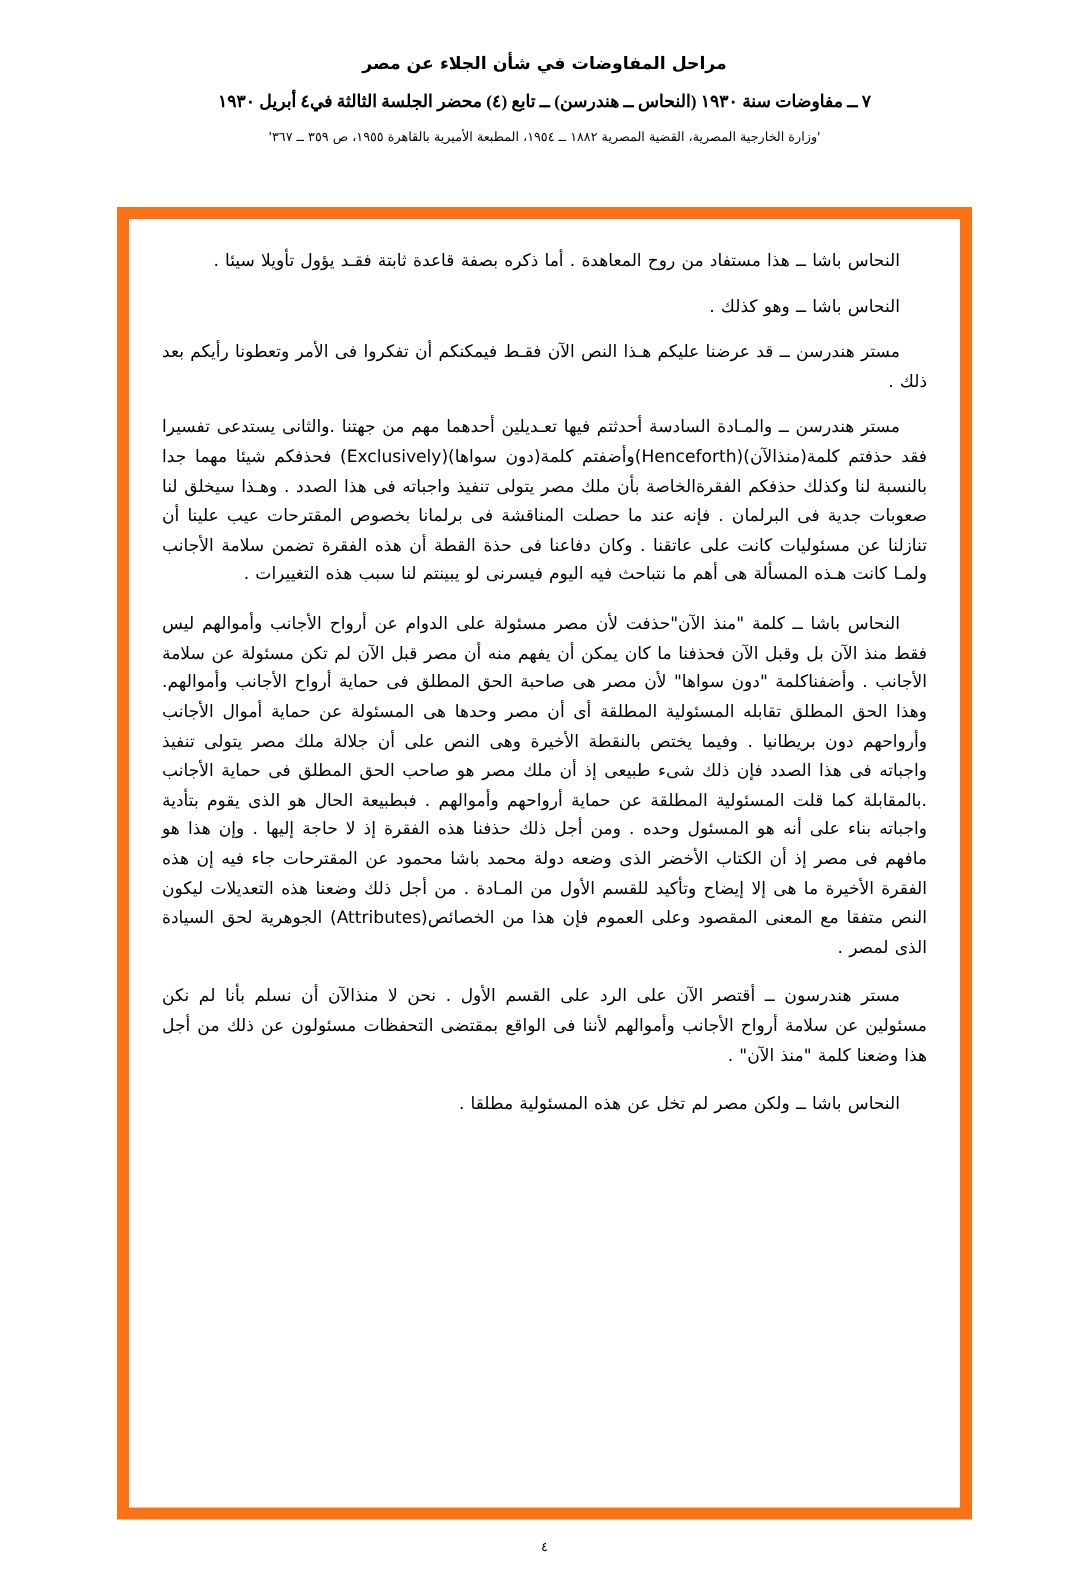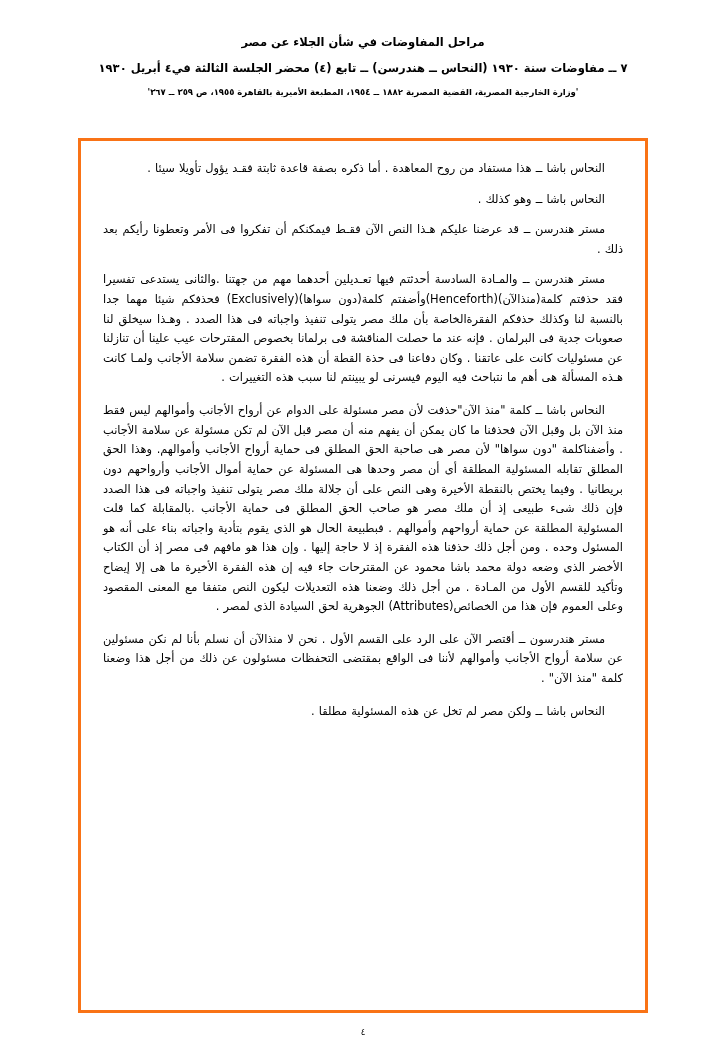--- a/index.html
+++ b/index.html
@@ -28,36 +28,37 @@
     letter-spacing: 0;
     line-height: 1.5;
     margin-bottom: 9px;
   }
   .header .subtitle {
     font-size: 11.5px;
     font-weight: bold;
     color: #000;
     line-height: 1.5;
     margin-bottom: 8px;
+    font-family: Liberation Serif, serif;
   }
   .header .source {
     font-size: 8.5px;
-    font-weight: bold;
+    font-weight: normal;
     color: #000;
     line-height: 1.5;
   }
 
   
   .frame {
     position: absolute;
     top: 138px;
     right: 78px;
     left: 78px;
     bottom: 36px;
-    border: 3px solid #f97316;
+    border: 8px solid #f97316;
     box-sizing: border-box;
   }
   .frame-inner {
     padding: 18px 22px 10px 22px;
     box-sizing: border-box;
     height: 100%;
     overflow: hidden;
   }
 
   .para {

